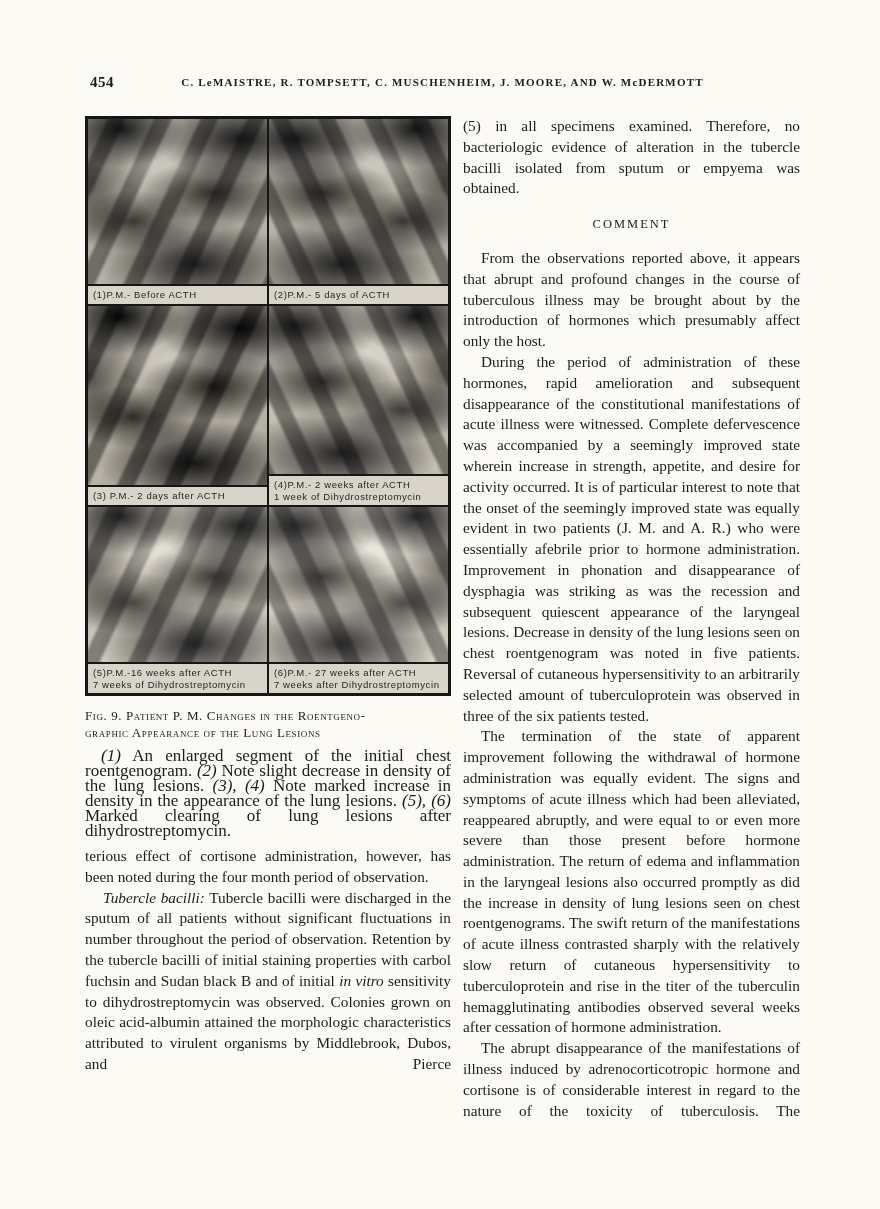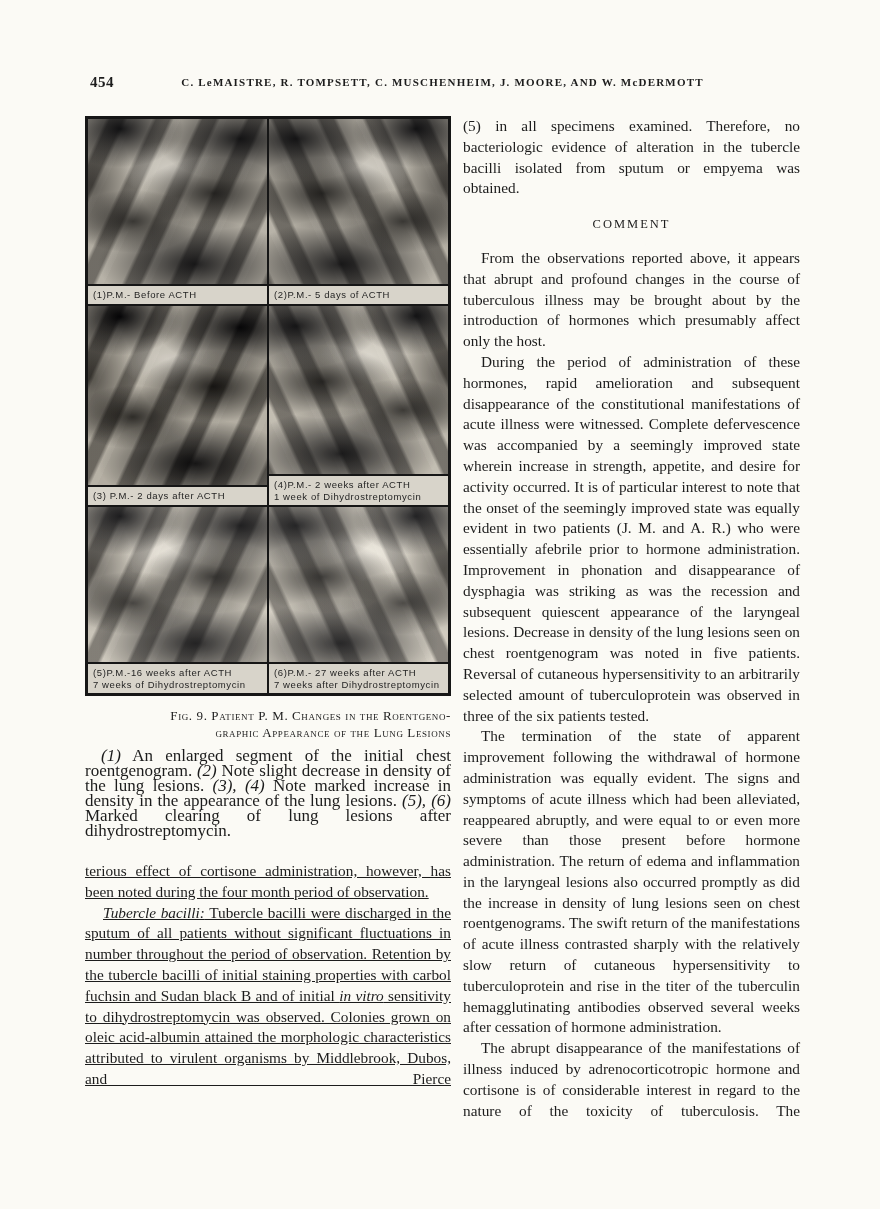--- a/index.html
+++ b/index.html
@@ -63,37 +63,37 @@
     font-family:"Liberation Sans", sans-serif;
     font-size:9.5px;letter-spacing:.6px;color:#1f1f1f;
     padding:3px 4px 2px 5px;line-height:12px;
     min-height:13px;
   }
   .plabel div:empty{display:none;}
 
   
   .figcap{margin-top:11px;}
   .figcap-head{
-    text-align:right;
+    text-align:left;
     font-size:13px;line-height:17px;
     font-variant:small-caps;letter-spacing:.6px;
   }
   .figcap-body{
     margin-top:7px;
     font-size:17px;line-height:15px;
     text-align:justify;text-indent:16px;
   }
   .ital{font-style:italic;}
 
   
   .bodytxt{font-size:15.3px;line-height:20.8px;text-align:justify;}
   .bodytxt p{margin:0;}
   .indent{text-indent:18px;}
   .runon{text-align-last:justify;}
-  .colL .bodytxt{margin-top:23px;text-decoration:underline;}
+  .colL .bodytxt{margin-top:8px;}
   .comment-head{
     text-align:right;
     font-size:12.5px;letter-spacing:2px;
     margin:15px 0 13px 0 !important;
     text-align-last:center;
   }
 </style>
 </head>
 <body>
 

